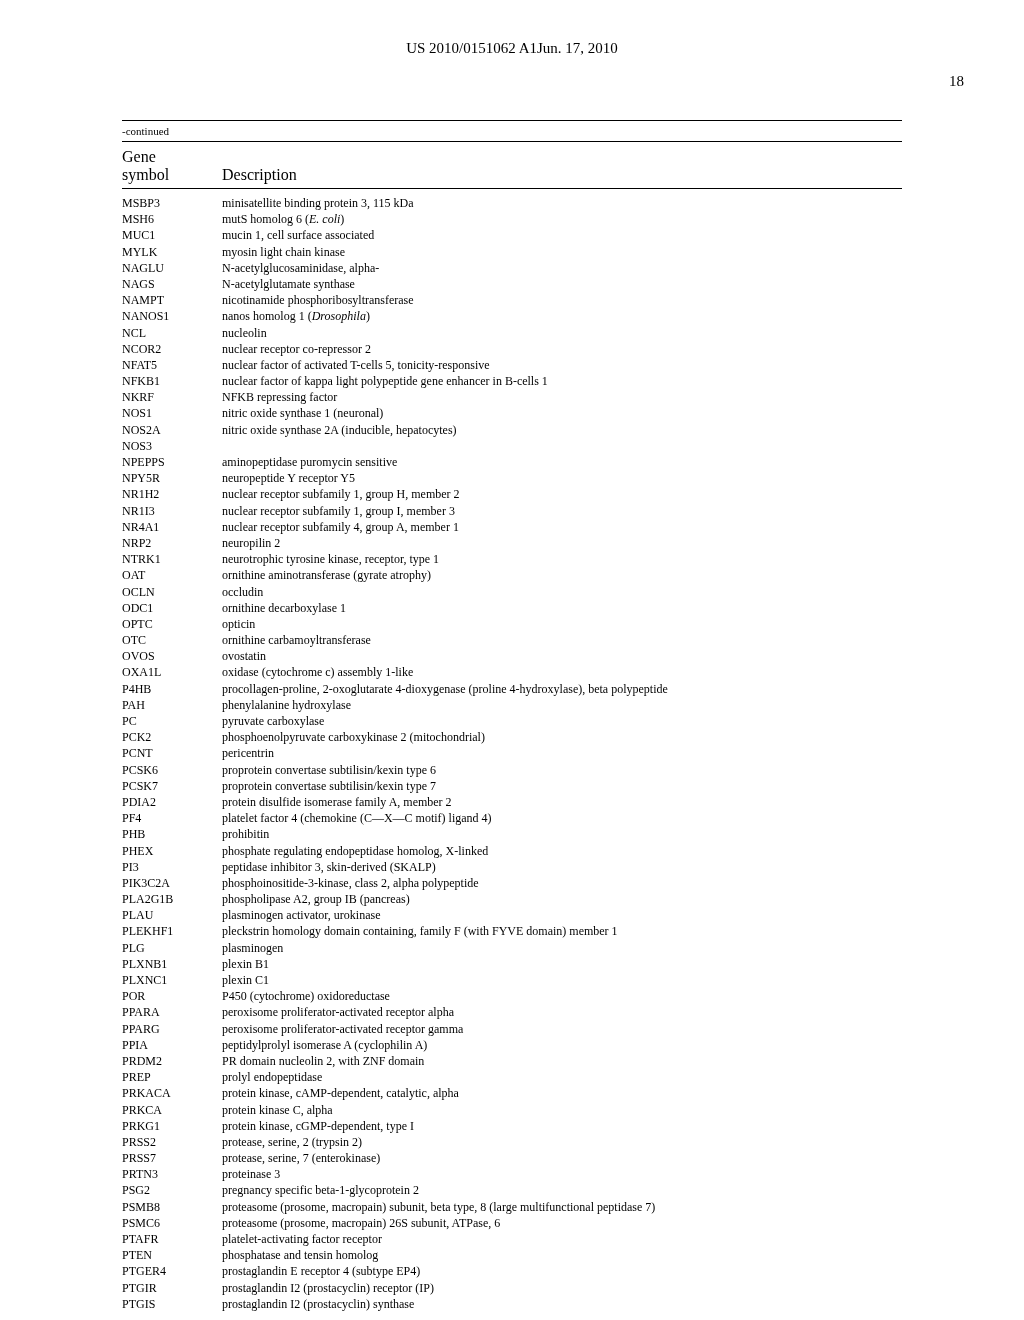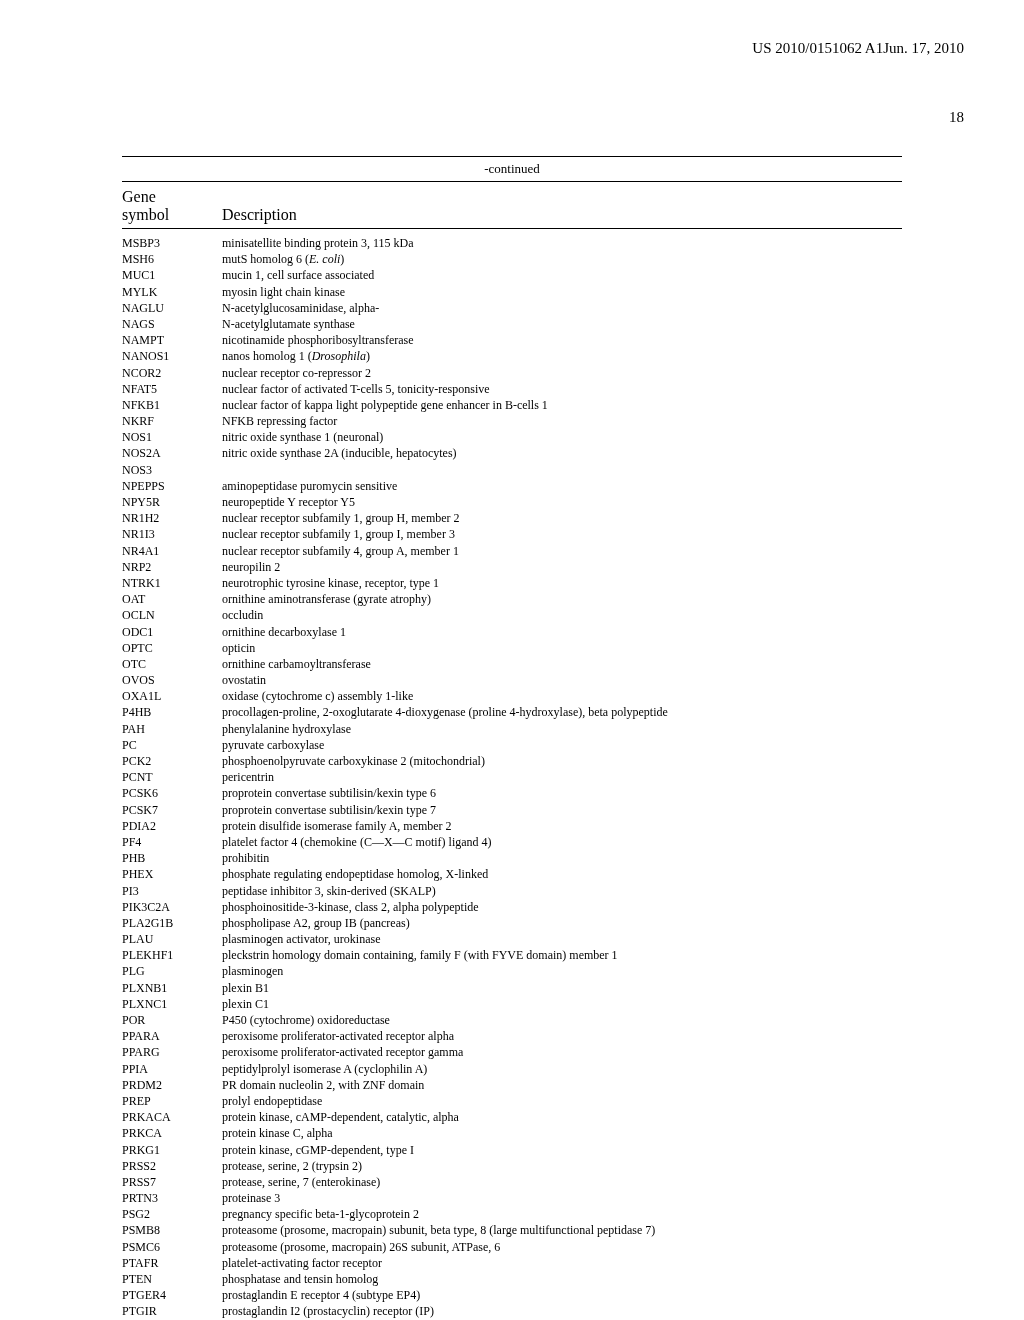--- a/index.html
+++ b/index.html
@@ -9,36 +9,36 @@
     background: #fff;
     color: #000;
     width: 1024px;
     font-size: 13px;
   }
   .page {
     padding: 40px 60px 40px 60px;
   }
   .header {
     display: flex;
-    justify-content: flex-end;
+    justify-content: center;
     font-size: 15px;
-    margin-bottom: 52px;
+    margin-bottom: 16px;
   }
   .page-num {
     text-align: right;
     font-size: 15px;
     margin-bottom: 30px;
   }
   .table-wrap {
     margin: 0 auto;
     width: 780px;
   }
   .continued {
-    text-align: center;
-    font-size: 13px;
+    text-align: left;
+    font-size: 11px;
     margin-bottom: 4px;
   }
   hr.top {
     border: none;
     border-top: 1px solid #000;
     margin: 0 0 4px 0;
   }
   hr.mid {
     border: none;
     border-top: 1px solid #000;
@@ -115,20 +115,24 @@
         </div>
         <div class="row">
           <div class="col-symbol">NAMPT</div>
           <div class="col-desc">nicotinamide phosphoribosyltransferase</div>
         </div>
         <div class="row">
           <div class="col-symbol">NANOS1</div>
           <div class="col-desc">nanos homolog 1 (<i>Drosophila</i>)</div>
         </div>
         <div class="row">
+          <div class="col-symbol">NCL</div>
+          <div class="col-desc">nucleolin</div>
+        </div>
+        <div class="row">
           <div class="col-symbol">NCOR2</div>
           <div class="col-desc">nuclear receptor co-repressor 2</div>
         </div>
         <div class="row">
           <div class="col-symbol">NFAT5</div>
           <div class="col-desc">nuclear factor of activated T-cells 5, tonicity-responsive</div>
         </div>
         <div class="row">
           <div class="col-symbol">NFKB1</div>
           <div class="col-desc">nuclear factor of kappa light polypeptide gene enhancer in B-cells 1</div>

